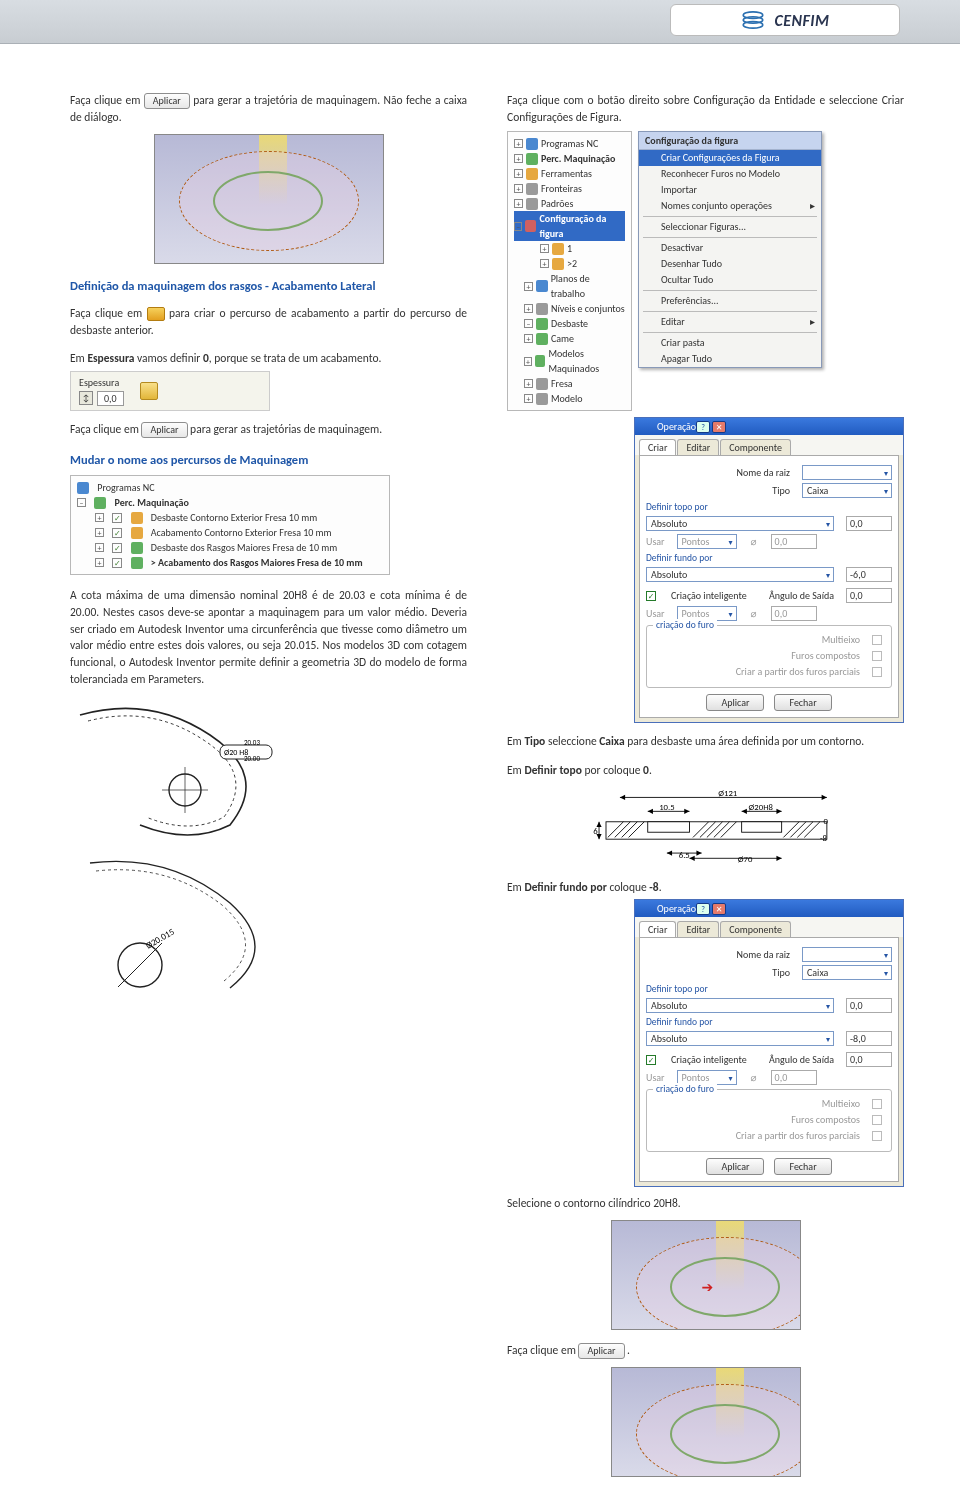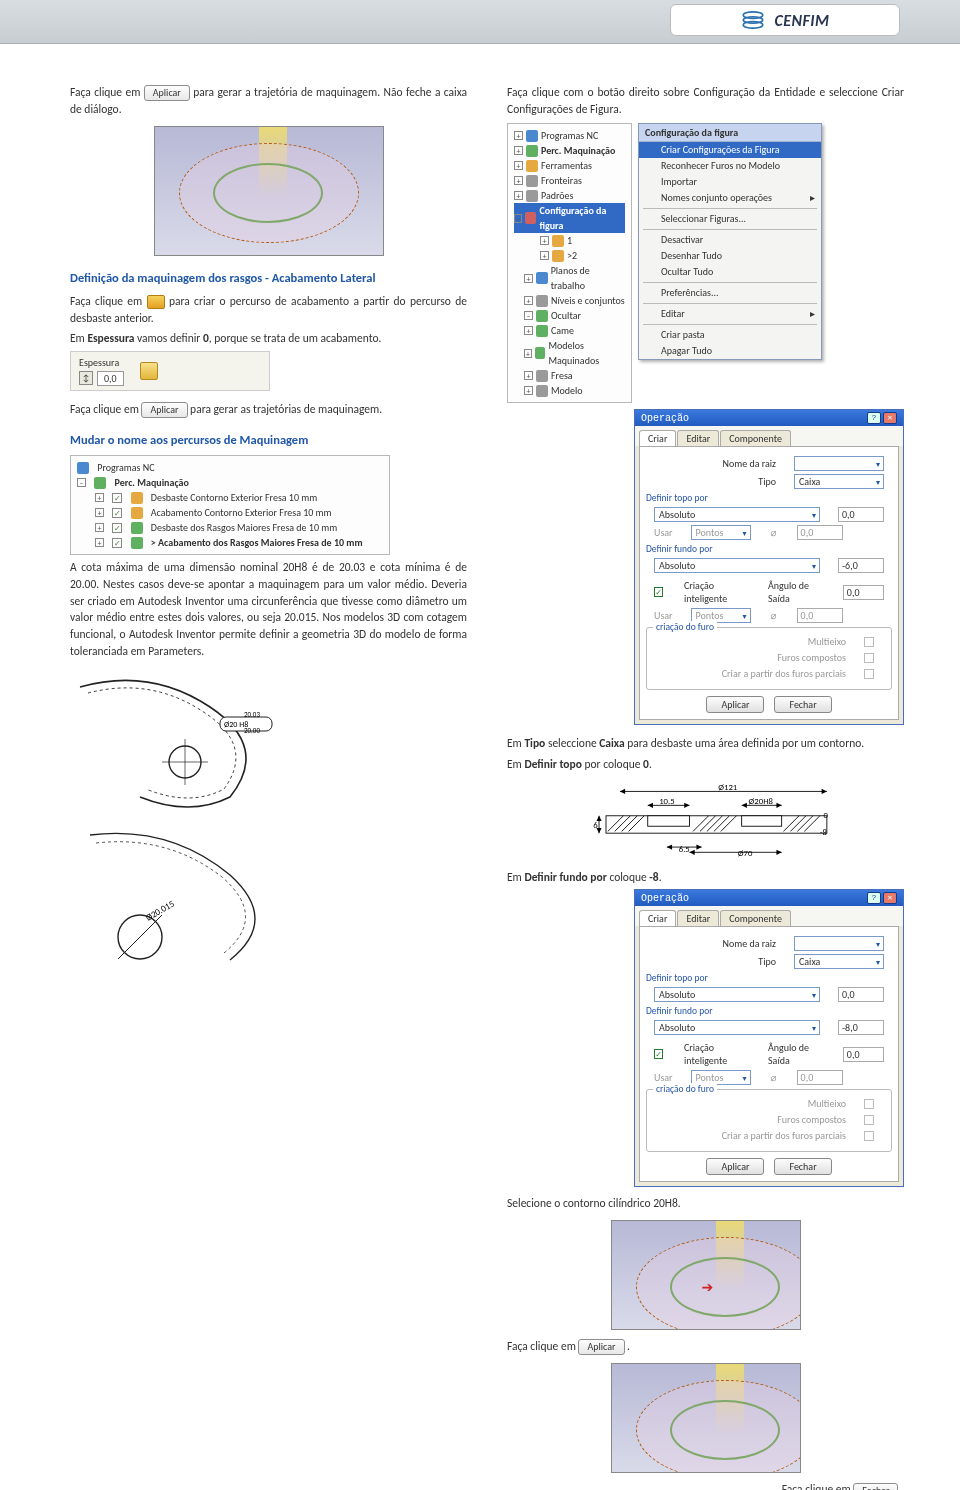--- a/index.html
+++ b/index.html
@@ -29,21 +29,21 @@
     display: flex;
     align-items: center;
     justify-content: center;
     gap: 8px;
   }
   .logo-swirl { width: 26px; height: 26px; }
   .brand { font-weight: 900; font-style: italic; font-size: 16px; letter-spacing: 0.5px; color: #2a3550; }
   .page { padding: 36px 56px 20px 70px; }
   .two-col { display: flex; gap: 40px; }
   .col { width: 50%; }
-  p { line-height: 1.45; margin: 4px 0 4px 0; text-align: justify; }
+  p { line-height: 1.45; margin: 12px 0 4px 0; text-align: justify; }
   .inline-btn {
     display: inline-block;
     font-size: 10px;
     background: linear-gradient(#fdfdfd, #e7e7e7);
     border: 1px solid #8e8e8e;
     border-radius: 3px;
     padding: 0 8px;
     line-height: 14px;
     color: #333;
     vertical-align: middle;
@@ -119,31 +119,31 @@
   .ctx-menu .sep { height:1px; margin:2px 4px; background:#bbb; }
   .ctx-menu .arrow::after { content:"▸"; position:absolute; right:6px; }
   .dialog {
     width: 270px;
     border: 1px solid #4a6fba;
     font-size: 10px;
     background: #ece9d8;
   }
   .dialog .t {
     background: linear-gradient(#3a79de,#215bc0);
-    color:#fff; padding:2px 6px;
-    display:flex; justify-content:space-between; align-items:center;font-family:Liberation Mono, monospace;
+    color:#fff; padding:2px 22px;
+    display:flex; align-items:center;
   }
   .dialog .t .wbtn { display:flex; gap:2px; }
   .dialog .t .wb { width:14px; height:12px; background:#dfe; border:1px solid #143a88; border-radius:2px; font-size:8px; text-align:center; line-height:10px; color:#2050a0;}
   .dialog .t .wb.cl { background:#e57a6a; color:#fff;}
   .dialog .tabs { display:flex; gap:1px; background:#f6f6f2; padding:4px 4px 0 4px;}
   .dialog .tab2 { background:#fff; border:1px solid #aaa; border-bottom:none; padding:1px 8px; border-radius:3px 3px 0 0;}
   .dialog .tab2.inact { background:#ece9d8;}
   .dialog .body { background:#fff; margin:0 4px 4px 4px; border:1px solid #aaa; padding:6px; }
-  .dialog .frow { display:flex; align-items:center; gap:18px; margin:3px 8px;}
+  .dialog .frow { display:flex; align-items:center; gap:12px; margin:3px 0;}
   .dialog .lbl { color:#2555a5; font-size:9.5px; }
   .dialog .sel { border:1px solid #7a99c7; background:#fff; padding:0 4px; height:15px; display:inline-flex; align-items:center; flex:1; position:relative;}
   .dialog .sel::after { content:"▾"; position:absolute; right:3px; color:#2555a5; font-size:8px;}
   .dialog .num { border:1px solid #aaa; background:#fff; width:46px; height:15px; padding:0 3px; display:inline-block; line-height:14px;}
   .dialog .chk { display:inline-block; width:10px; height:10px; border:1px solid #247a2a; text-align:center; line-height:9px; font-size:8px; color:#247a2a; margin-right:3px;}
   .dialog .group { border:1px solid #bbb; border-radius:3px; padding:4px 6px 6px 6px; margin-top:4px; position:relative;}
   .dialog .group .gl { position:absolute; top:-7px; left:6px; background:#fff; padding:0 3px; color:#2555a5; font-size:9.5px;}
   .dialog .btnrow { display:flex; justify-content:center; gap:10px; margin-top:6px;}
   .dialog .dbtn { border:1px solid #888; border-radius:3px; padding:1px 14px; background:linear-gradient(#fdfdfd,#e0e0e0);}
   .spinner {
@@ -314,21 +314,21 @@
                 <span>Planos de trabalho</span>
               </div>
               <div class="row" style="padding-left: 10px;">
                 <span class="pl">+</span> 
                 <span class="ic gr"></span> 
                 <span>Níveis e conjuntos</span>
               </div>
               <div class="row" style="padding-left: 10px;">
                 <span class="pl">–</span> 
                 <span class="ic green"></span> 
-                <span>Ocultar</span>
+                <span>Desbaste</span>
               </div>
               <div class="row" style="padding-left: 10px;">
                 <span class="pl">+</span> 
                 <span class="ic green"></span> 
                 <span>Came</span>
               </div>
               <div class="row" style="padding-left: 10px;">
                 <span class="pl">+</span> 
                 <span class="ic green"></span> 
                 <span>Modelos Maquinados</span>

